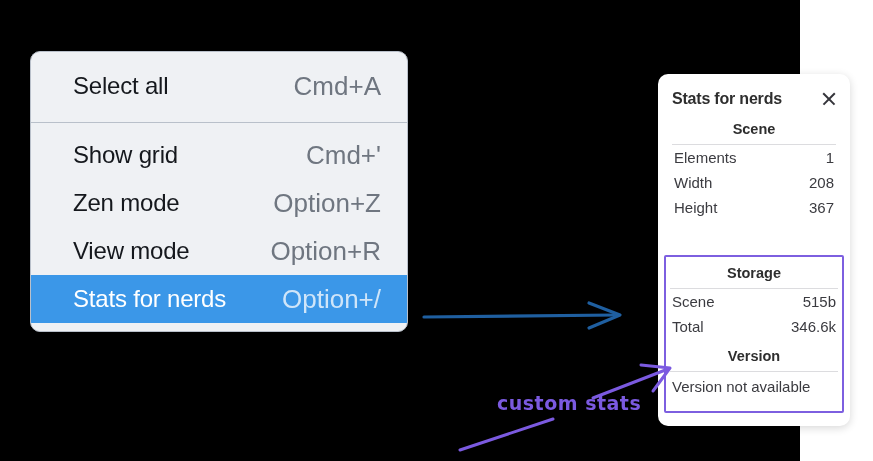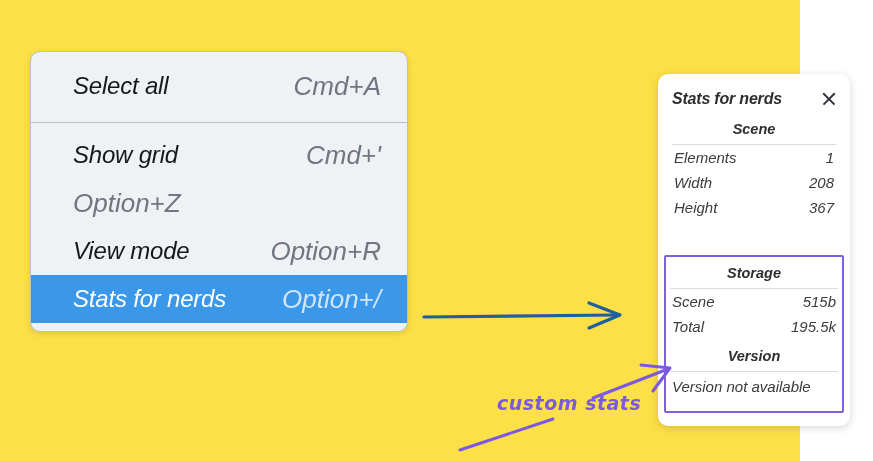--- a/index.html
+++ b/index.html
@@ -7,22 +7,21 @@
     width: 873px;
     height: 461px;
     background: #ffffff;
     font-family: "Liberation Sans", sans-serif;
     overflow: hidden;
   }
   #stage {
     position: relative;
     width: 800px;
     height: 461px;
-    background: #fde047;
-    font-style: italic;
+    background: #000000;
   }
 
   
   #context-menu {
     position: absolute;
     left: 30px;
     top: 51px;
     width: 378px;
     background: #eff1f4;
     border: 1px solid #b9c0ca;
@@ -182,20 +181,21 @@
     </div>
 
     <div class="menu-sep"></div>
 
     <div class="menu-group">
       <div class="menu-item">
         <span class="label">Show grid</span>
         <span class="shortcut">Cmd+'</span>
       </div>
       <div class="menu-item">
+        <span class="label">Zen mode</span>
         <span class="shortcut">Option+Z</span>
       </div>
       <div class="menu-item">
         <span class="label">View mode</span>
         <span class="shortcut">Option+R</span>
       </div>
       <div class="menu-item selected">
         <span class="label">Stats for nerds</span>
         <span class="shortcut">Option+/</span>
       </div>
@@ -229,21 +229,21 @@
     <div id="custom-stats-inner">
       <div class="section-head">Storage</div>
       <div class="hrule"></div>
 
       <div class="stat-row">
         <span class="k">Scene</span>
         <span class="v">515b</span>
       </div>
       <div class="stat-row">
         <span class="k">Total</span>
-        <span class="v">195.5k</span>
+        <span class="v">346.6k</span>
       </div>
 
       <div class="section-head">Version</div>
       <div class="hrule"></div>
       <div class="plain-row">Version not available</div>
     </div>
 
     <div id="custom-stats-box"></div>
   </div>
 

